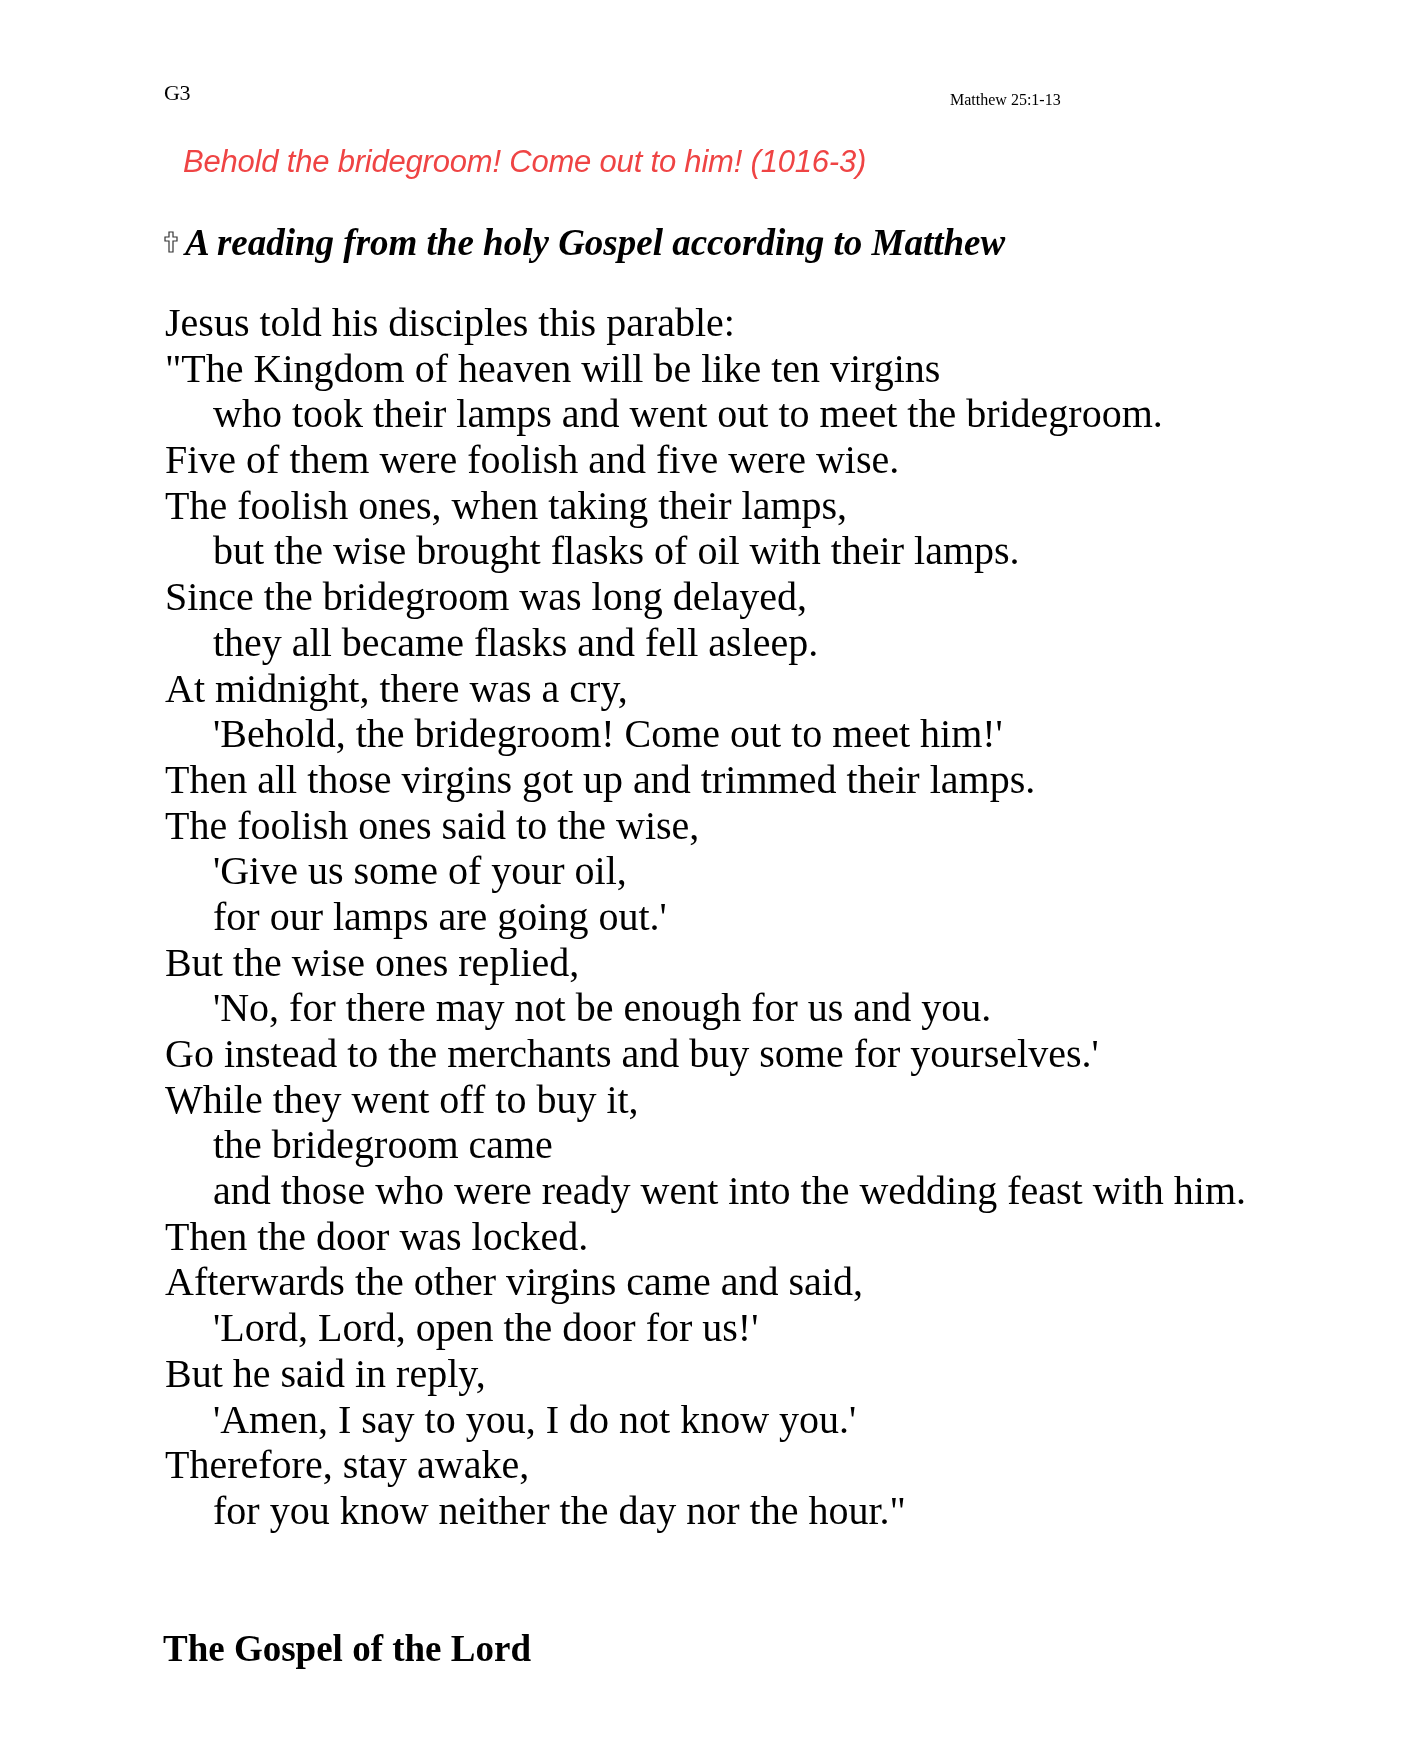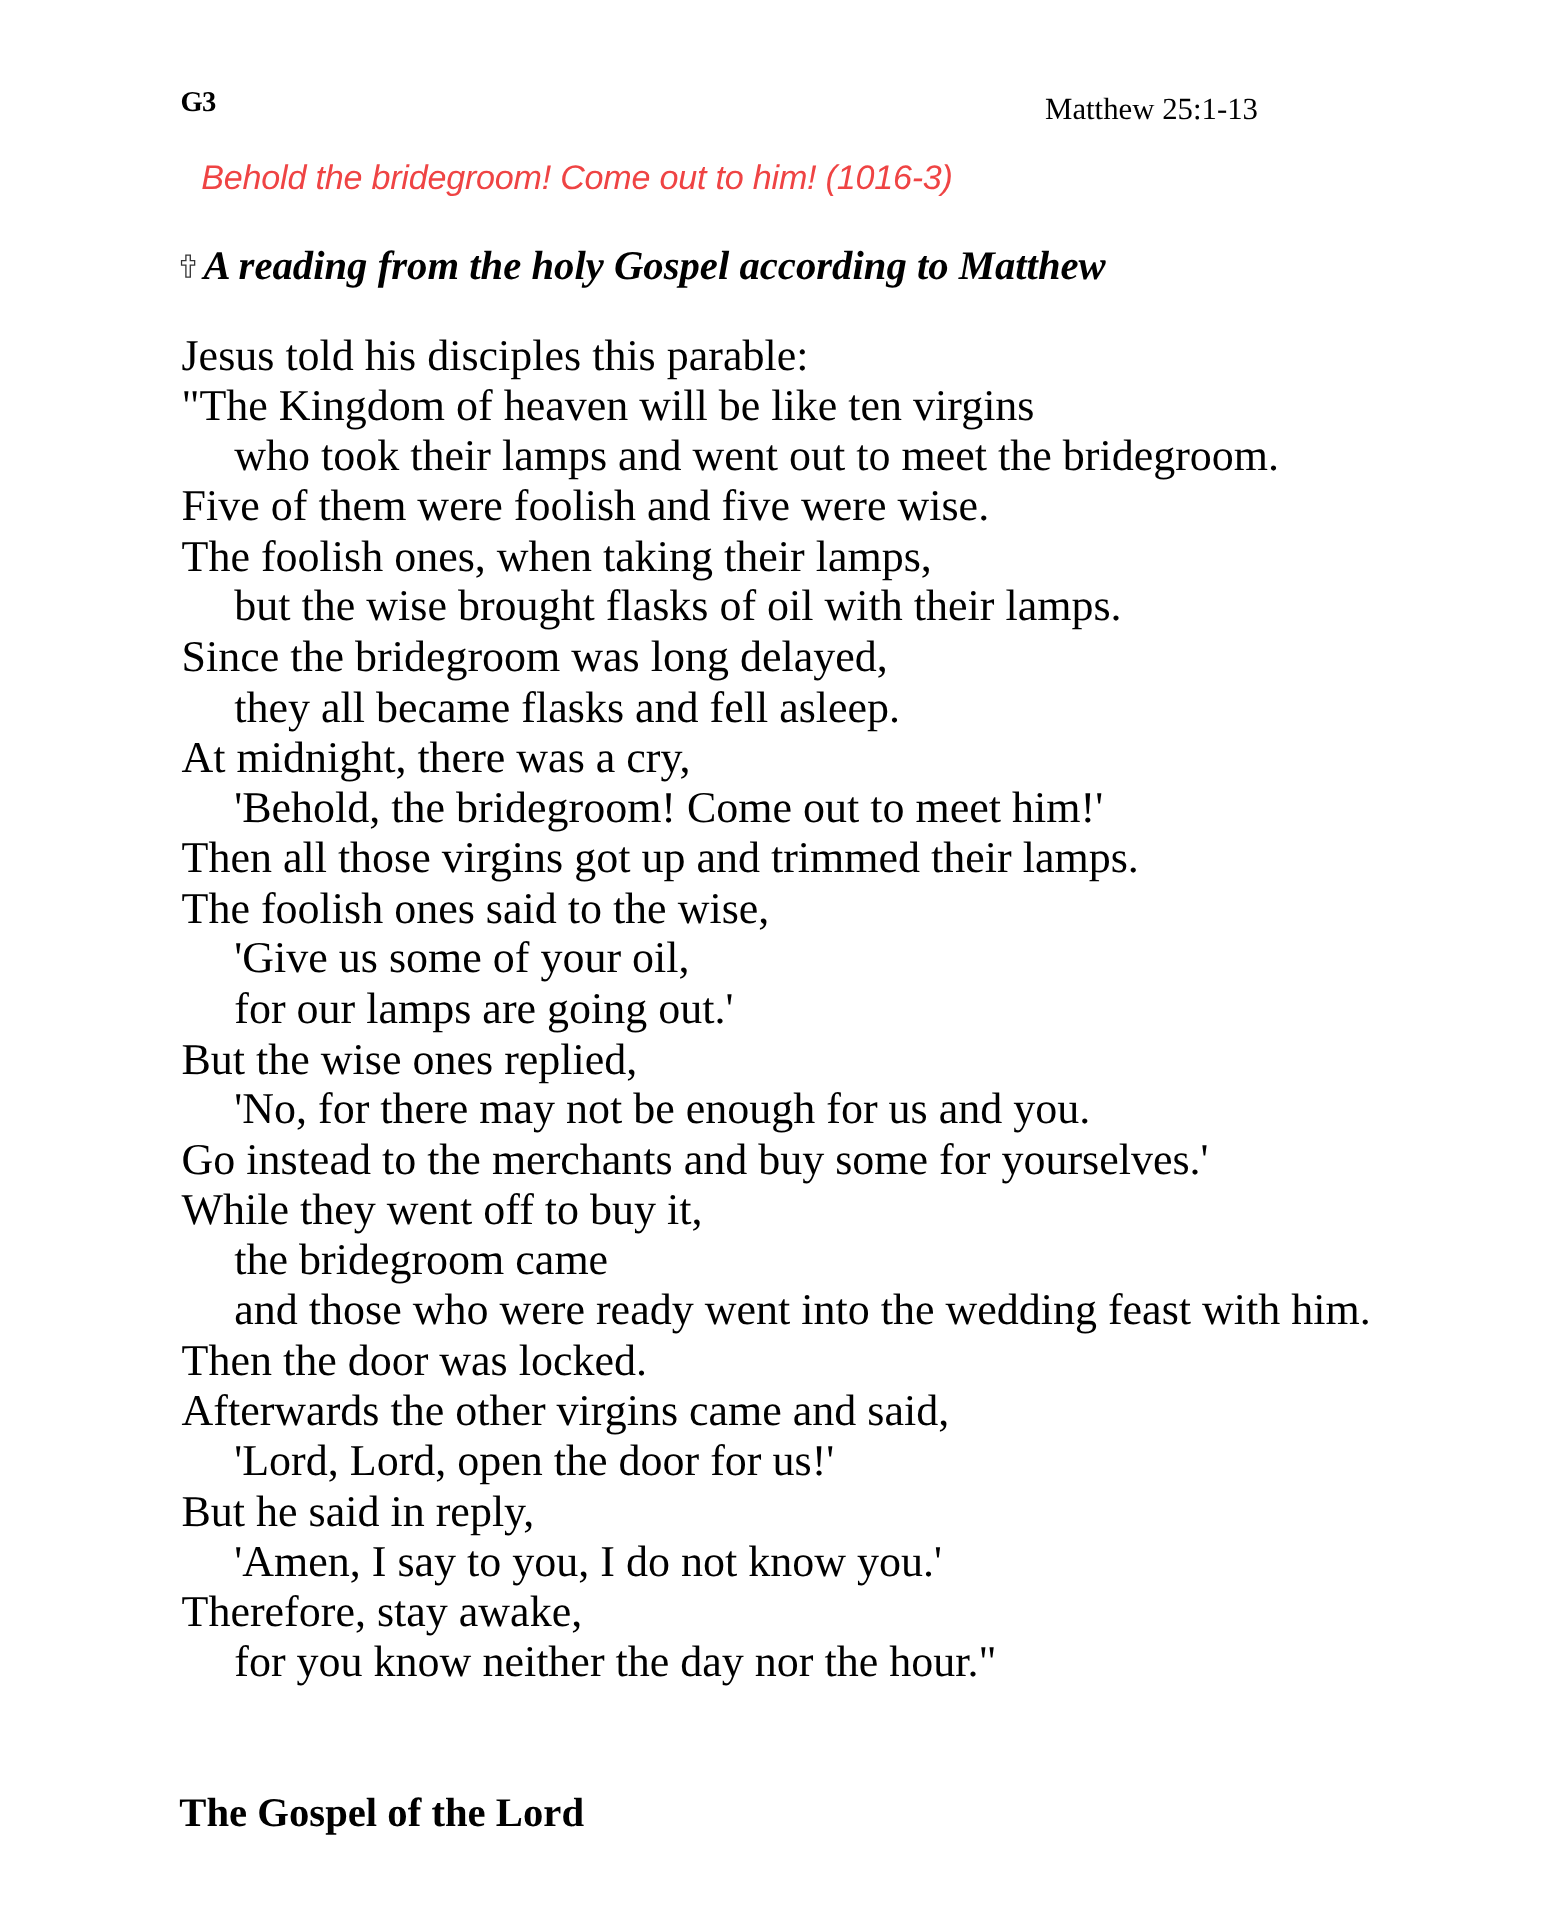--- a/index.html
+++ b/index.html
@@ -19,32 +19,32 @@
     left: 0; top: 0;
     width: 1406px;
     height: 1740px;
     background: #ffffff;
   }
   .hdr-code {
     position: absolute;
     left: 164px;
     top: 76px;
     font-family: "Liberation Serif", serif;
-    font-weight: bold;
-    font-size: 26px;
+    font-weight: normal;
+    font-size: 22px;
     line-height: 34px;
     letter-spacing: -0.5px;
     white-space: nowrap;
   }
   .hdr-citation {
     position: absolute;
     left: 950px;
     top: 88px;
     font-family: "Liberation Serif", serif;
-    font-size: 28px;
+    font-size: 16px;
     line-height: 24px;
     white-space: nowrap;
   }
   .antiphon {
     position: absolute;
     left: 183px;
     top: 144px;
     font-family: "Liberation Sans", sans-serif;
     font-style: italic;
     font-size: 31px;

